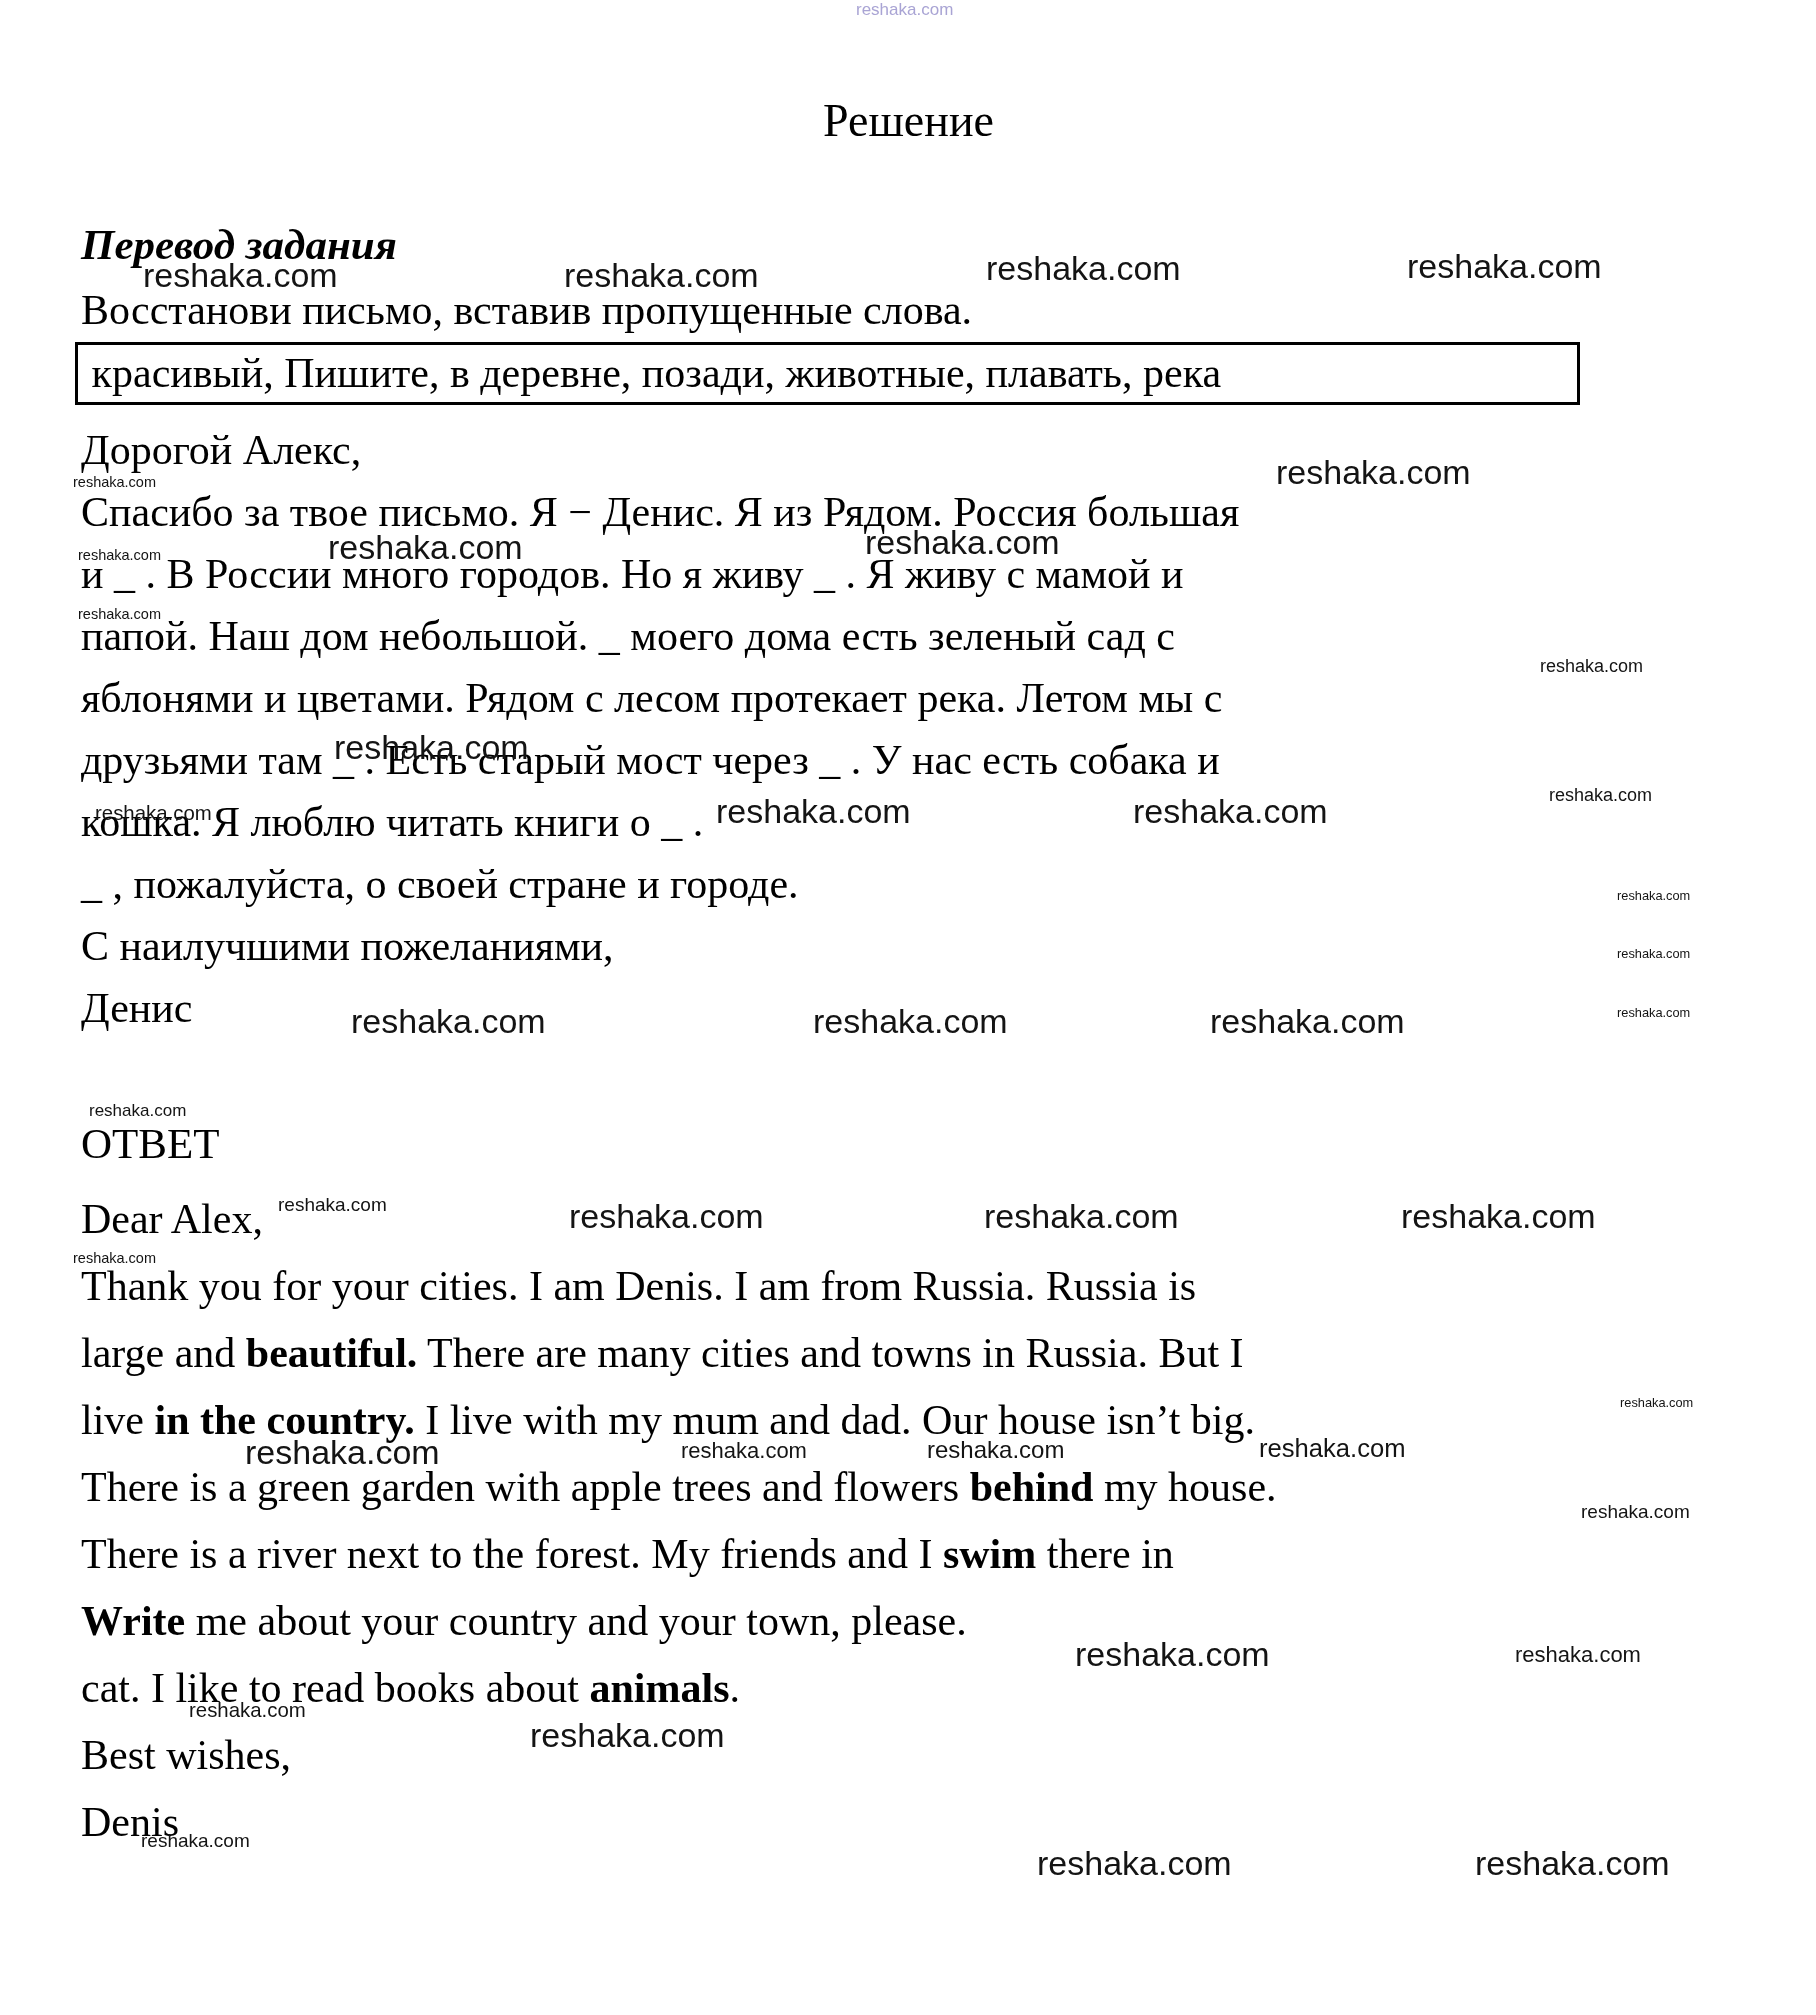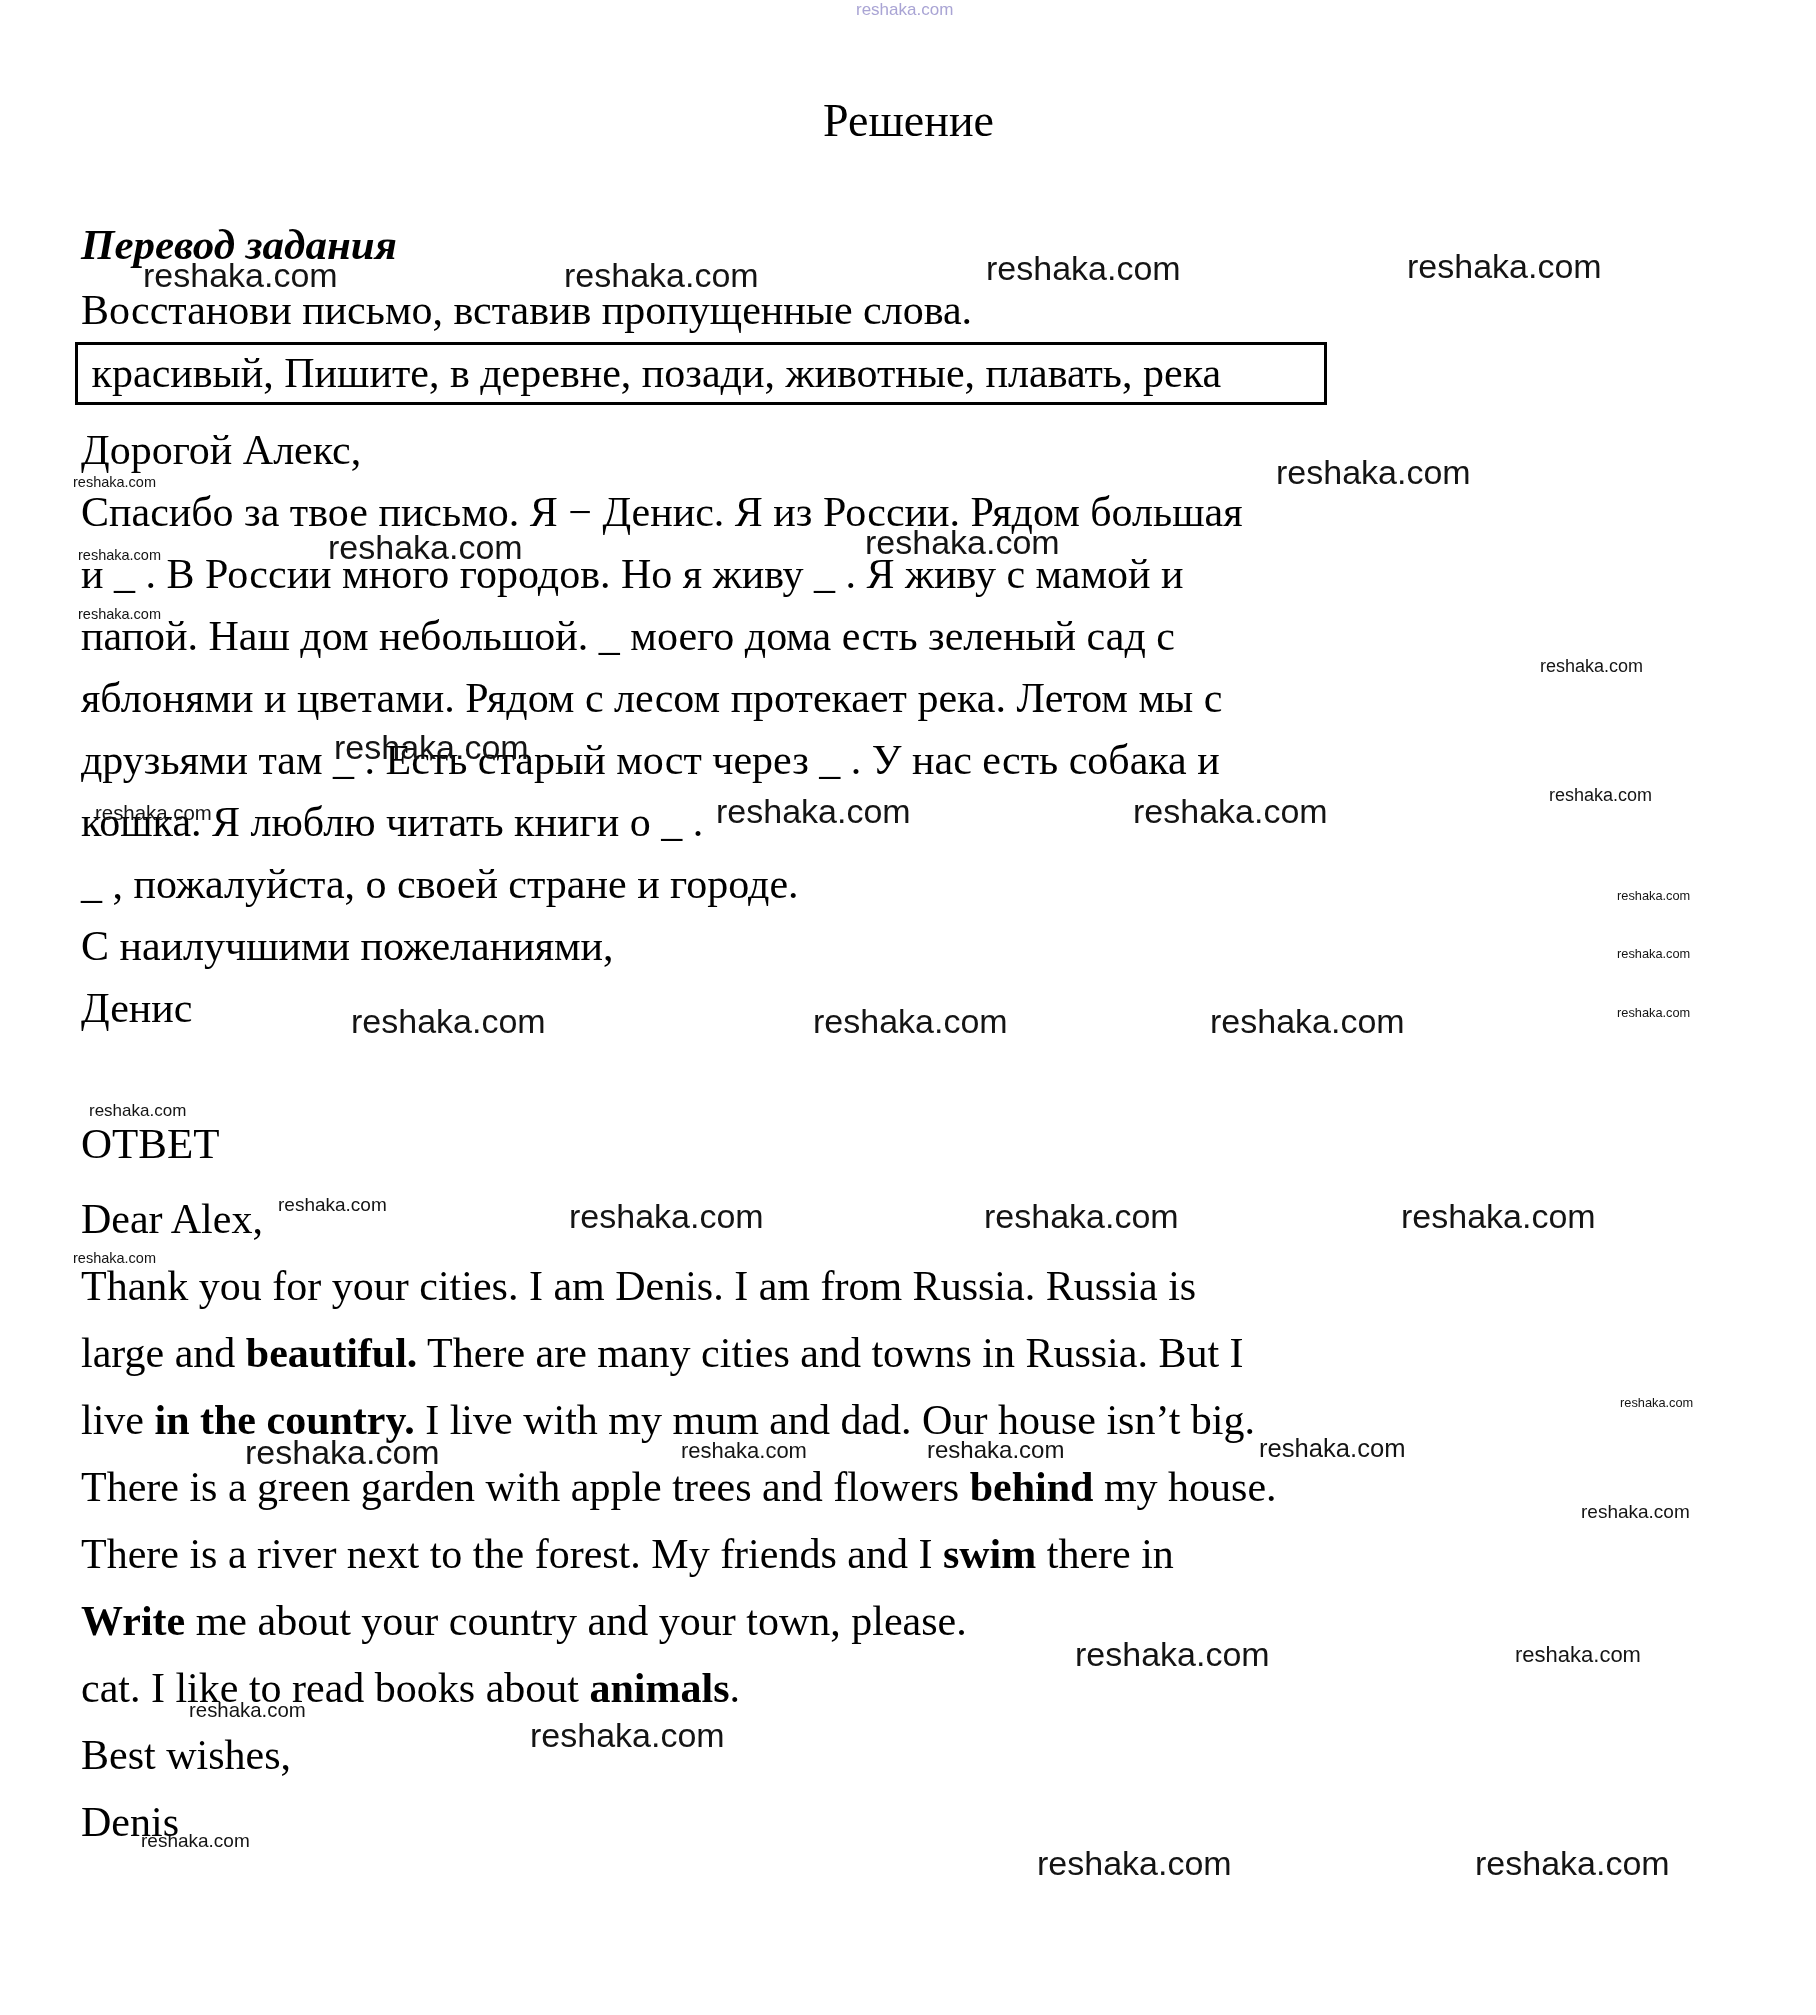--- a/index.html
+++ b/index.html
@@ -28,21 +28,21 @@
     position:absolute; left:81px; top:220px;
     font-size:43px; font-weight:bold; font-style:italic;text-align:right;
   }
   .intro {
     position:absolute; left:81px; top:286px; font-size:42px;
     white-space:nowrap;
     text-align:right;
   }
   .word-bank {
     position:absolute; left:75px; top:342px;
-    width:1252px;
+    width:1505px;
     border:3.4px solid #000;
     padding:4.3px 13.6px;
     font-size:42px;
     white-space:nowrap;
   }
   .ru-letter {
     position:absolute; left:81px; top:419px;
     font-size:42px; line-height:62px; white-space:nowrap;
   }
   .answer-heading {
@@ -108,21 +108,21 @@
   <h1 class="title">Решение</h1>
 
   <h2 class="trans-heading">Перевод задания</h2>
 
   <div class="intro">Восстанови письмо, вставив пропущенные слова.</div>
 
   <div class="word-bank">красивый, Пишите, в деревне, позади, животные, плавать, река</div>
 
   <div class="ru-letter">
       <div>Дорогой Алекс,</div>
-      <div>Спасибо за твое письмо. Я − Денис. Я из России. Рядом большая</div>
+      <div>Спасибо за твое письмо. Я − Денис. Я из Рядом. Россия большая</div>
       <div>и _ . В России много городов. Но я живу _ . Я живу с мамой и</div>
       <div>папой. Наш дом небольшой. _ моего дома есть зеленый сад с</div>
       <div>яблонями и цветами. Рядом с лесом протекает река. Летом мы с</div>
       <div>друзьями там _ . Есть старый мост через _ . У нас есть собака и</div>
       <div>кошка. Я люблю читать книги о _ .</div>
       <div>_ , пожалуйста, о своей стране и городе.</div>
       <div>С наилучшими пожеланиями,</div>
       <div>Денис</div>
     </div>
 

